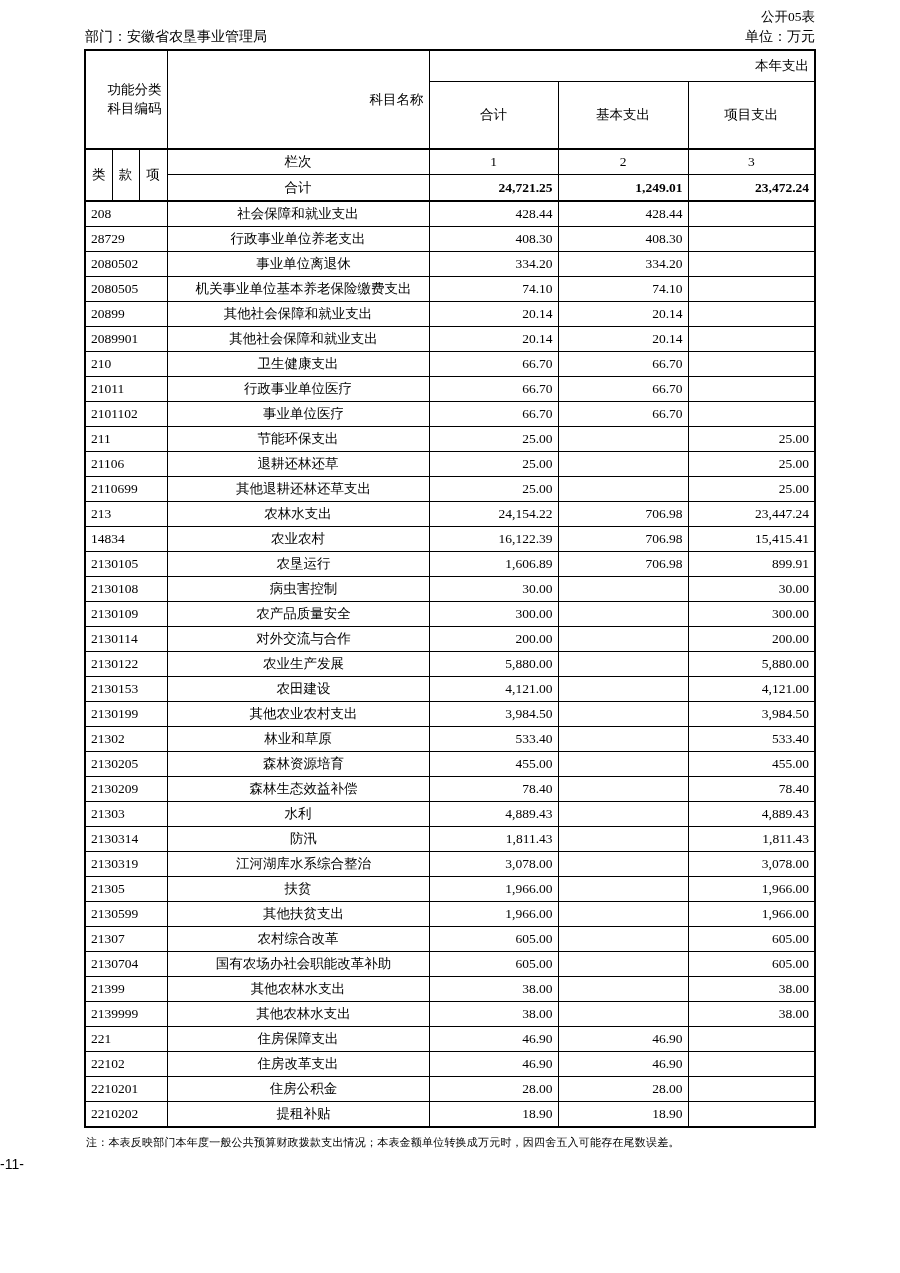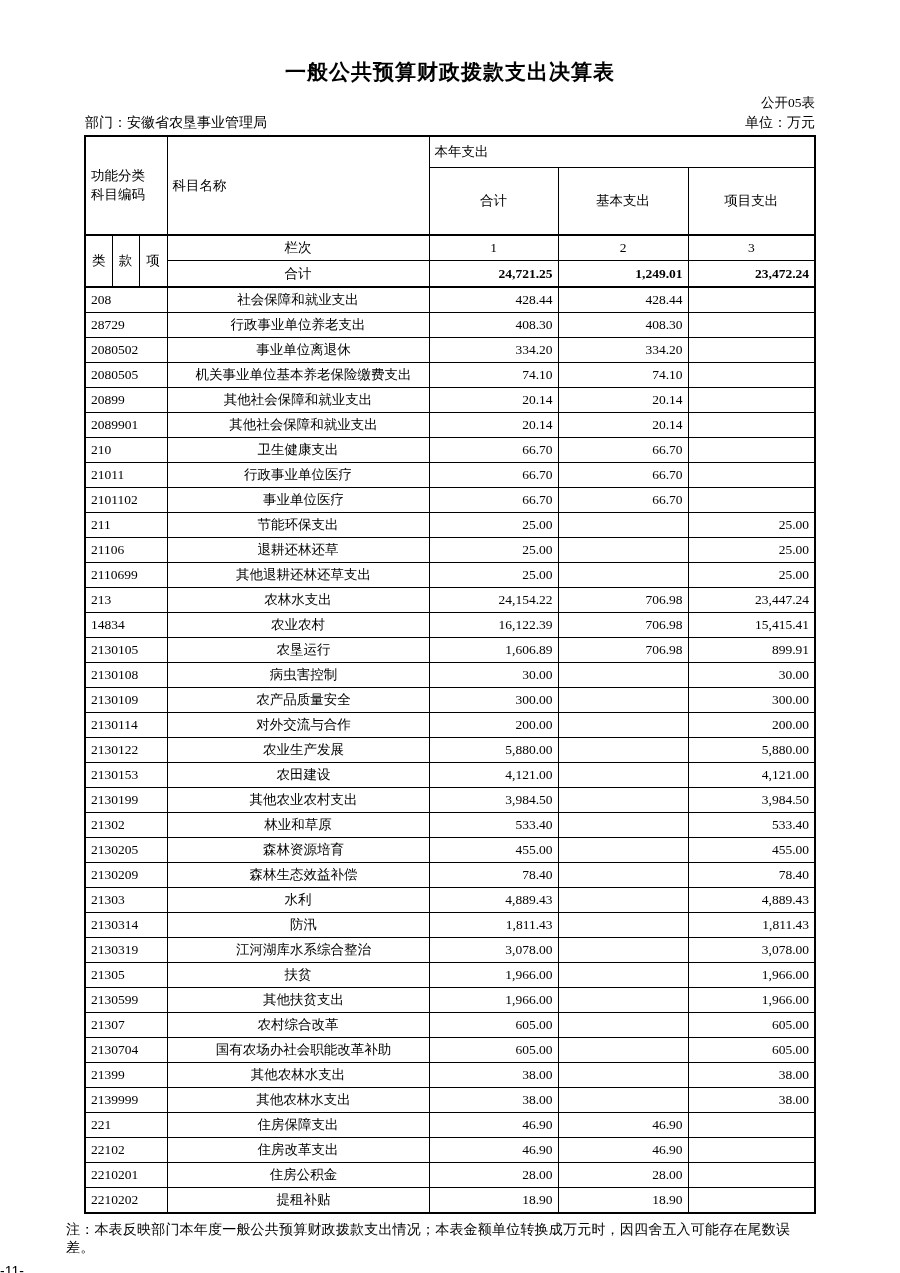--- a/index.html
+++ b/index.html
@@ -42,51 +42,50 @@
     border: 2px solid #000;
     font-size: 13.5px;
   }
   table.budget td, table.budget th {
     border: 1px solid #000;
     padding: 0 5px;
     font-weight: normal;
     overflow: hidden;
     white-space: nowrap;
   }
-  tr.hdr-top td { height: 30px; text-align: left; }
+  tr.hdr-top td { height: 30px; text-align: right; }
   tr.hdr-cols td { height: 66px; text-align: center; }
   .code-head { text-align: center; line-height: 1.35; }
   .thick-bottom { border-bottom: 2px solid #000 !important; }
   tr.lanci-row td { height: 24px; text-align: center; }
   tr.total-row td { height: 25px; }
   tr.total-row .num { font-weight: bold; }
   tr.data-row td { height: 24px; }
   td.num { text-align: right; }
   td.code { text-align: left; padding-left: 4px; }
   td.name { text-align: center; padding-left: 6px; }
   td.name.indent { padding-left: 16px; }
   td.center { text-align: center; }
   .note {
-    margin: 7px 84px 0 66px;
-    font-size: 14px;
+    margin: 7px 84px 0 86px;
+    font-size: 11px;
     letter-spacing: 0.2px;
   }
   .page-number {
     margin-top: 6px;
     text-align: left;
     font-size: 14px;
     font-family: "Liberation Sans", "DejaVu Sans", sans-serif;
   }
 </style>
 </head>
 <body>
 
 <div class="page">
 
-  <div class="doc-title">一般公共预算财政拨款支出决算表</div>
 
   <div class="form-code">公开05表</div>
 
   <div class="meta-line">
     <span>部门：安徽省农垦事业管理局</span>
     <span>单位：万元</span>
   </div>
 
   <table class="budget">
     <colgroup>

